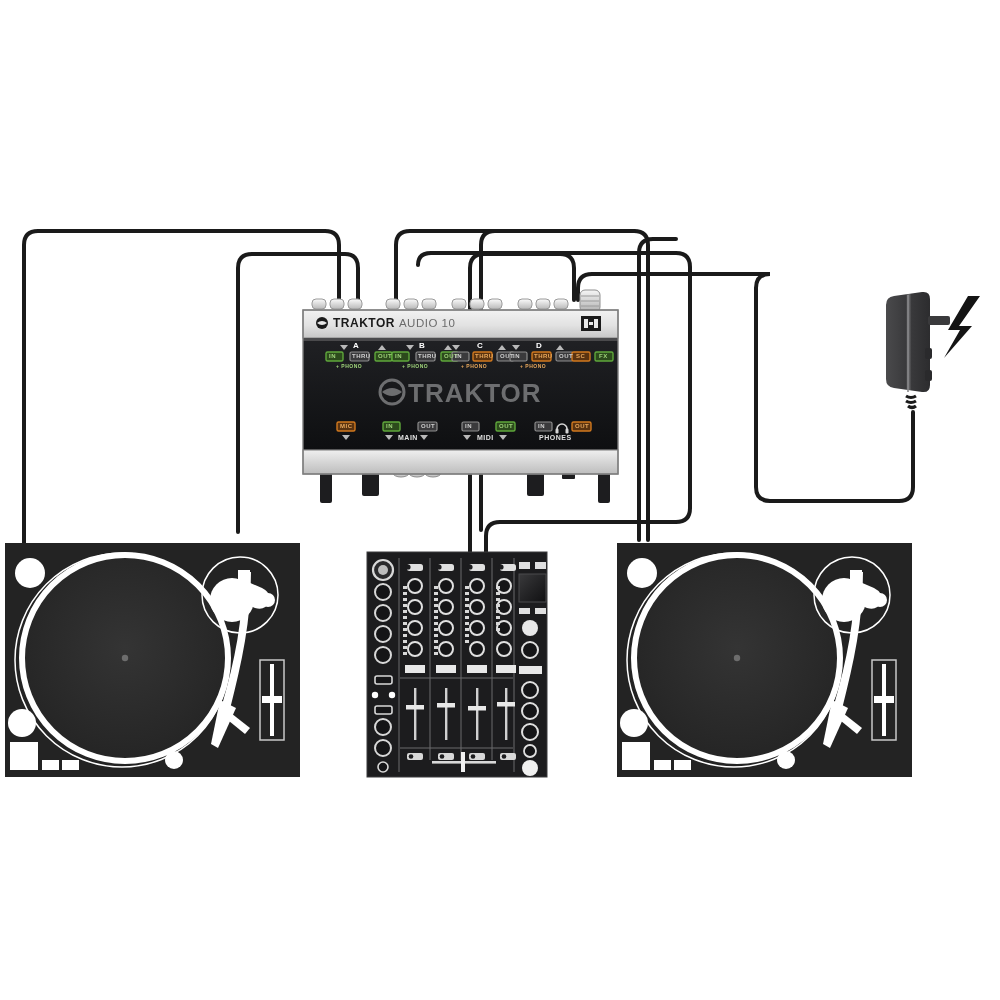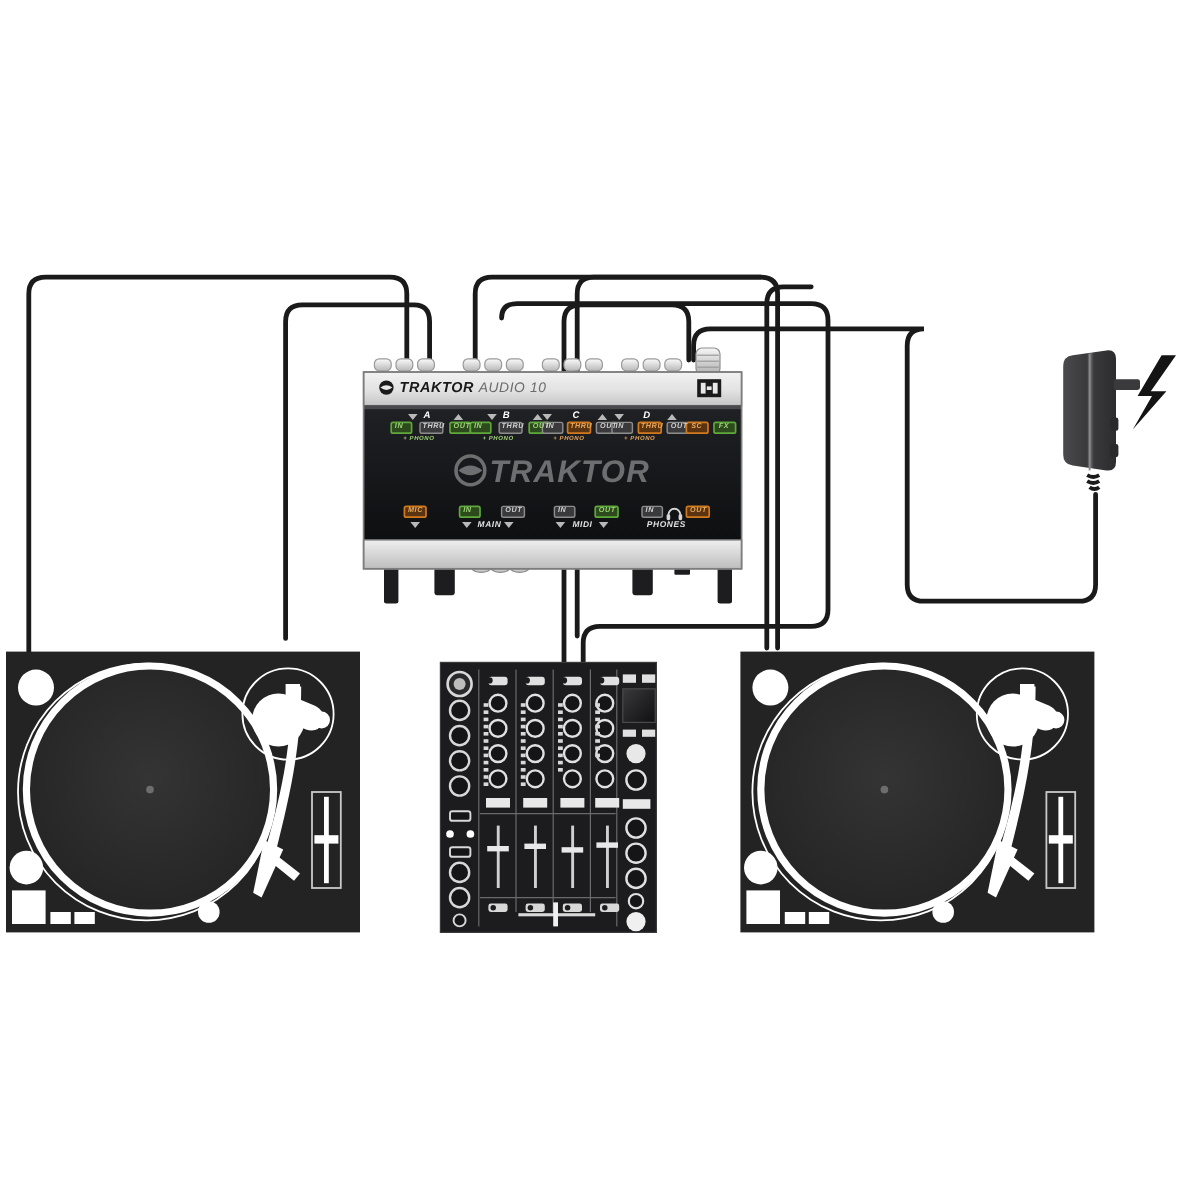--- a/index.html
+++ b/index.html
@@ -1,19 +1,19 @@
 <!DOCTYPE html>
 <html><head>
 <meta charset="utf-8">
 <title>TRAKTOR AUDIO 10 Setup Diagram</title>
 <style>
   html,body{margin:0;padding:0;background:#ffffff;}
   body{width:1000px;height:1000px;overflow:hidden;
        font-family:"Liberation Sans","DejaVu Sans",sans-serif;}
-  #stage{position:relative;width:1000px;height:956px;background:#fff;font-style:italic;}
+  #stage{position:relative;width:1000px;height:956px;background:#fff;}
   #stage svg{position:absolute;left:0;top:0;}
   .lbl{position:absolute;color:#fff;font-weight:bold;letter-spacing:.5px;}
 </style>
 </head>
 <body>
 
 <div id="stage">
 
 <svg width="1000" height="1000" viewBox="0 0 1000 1000">
   <defs>

